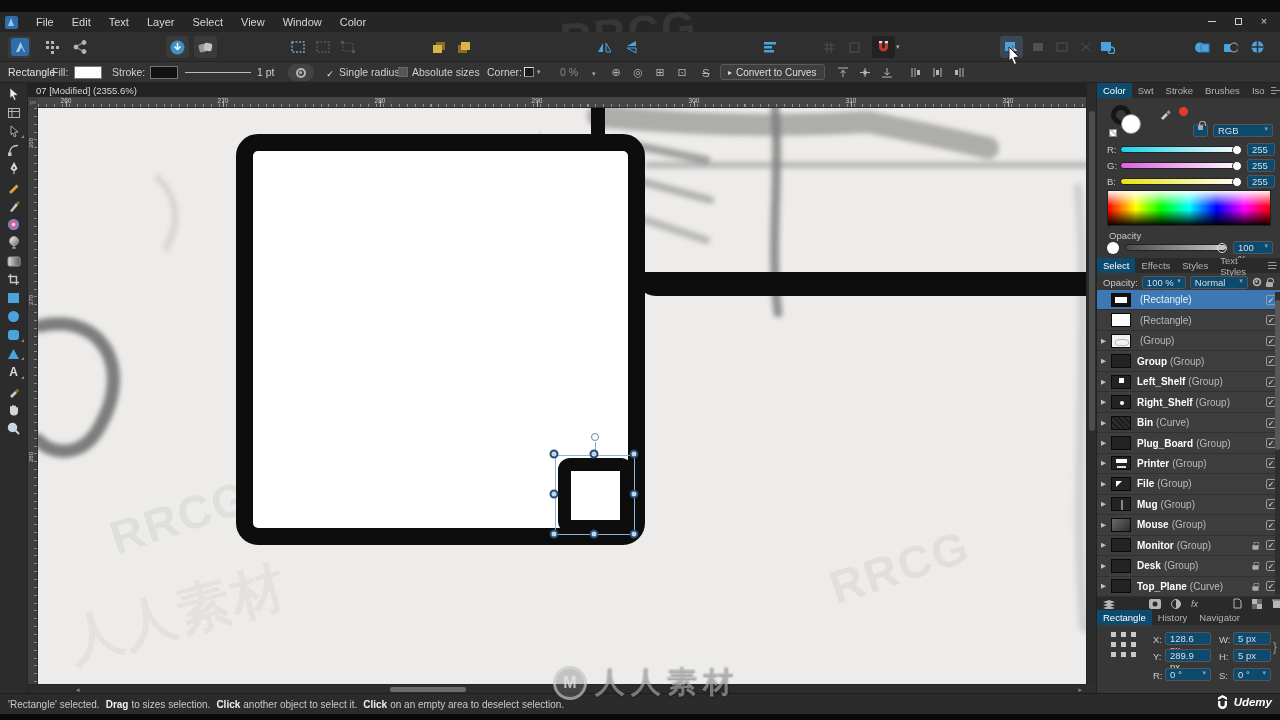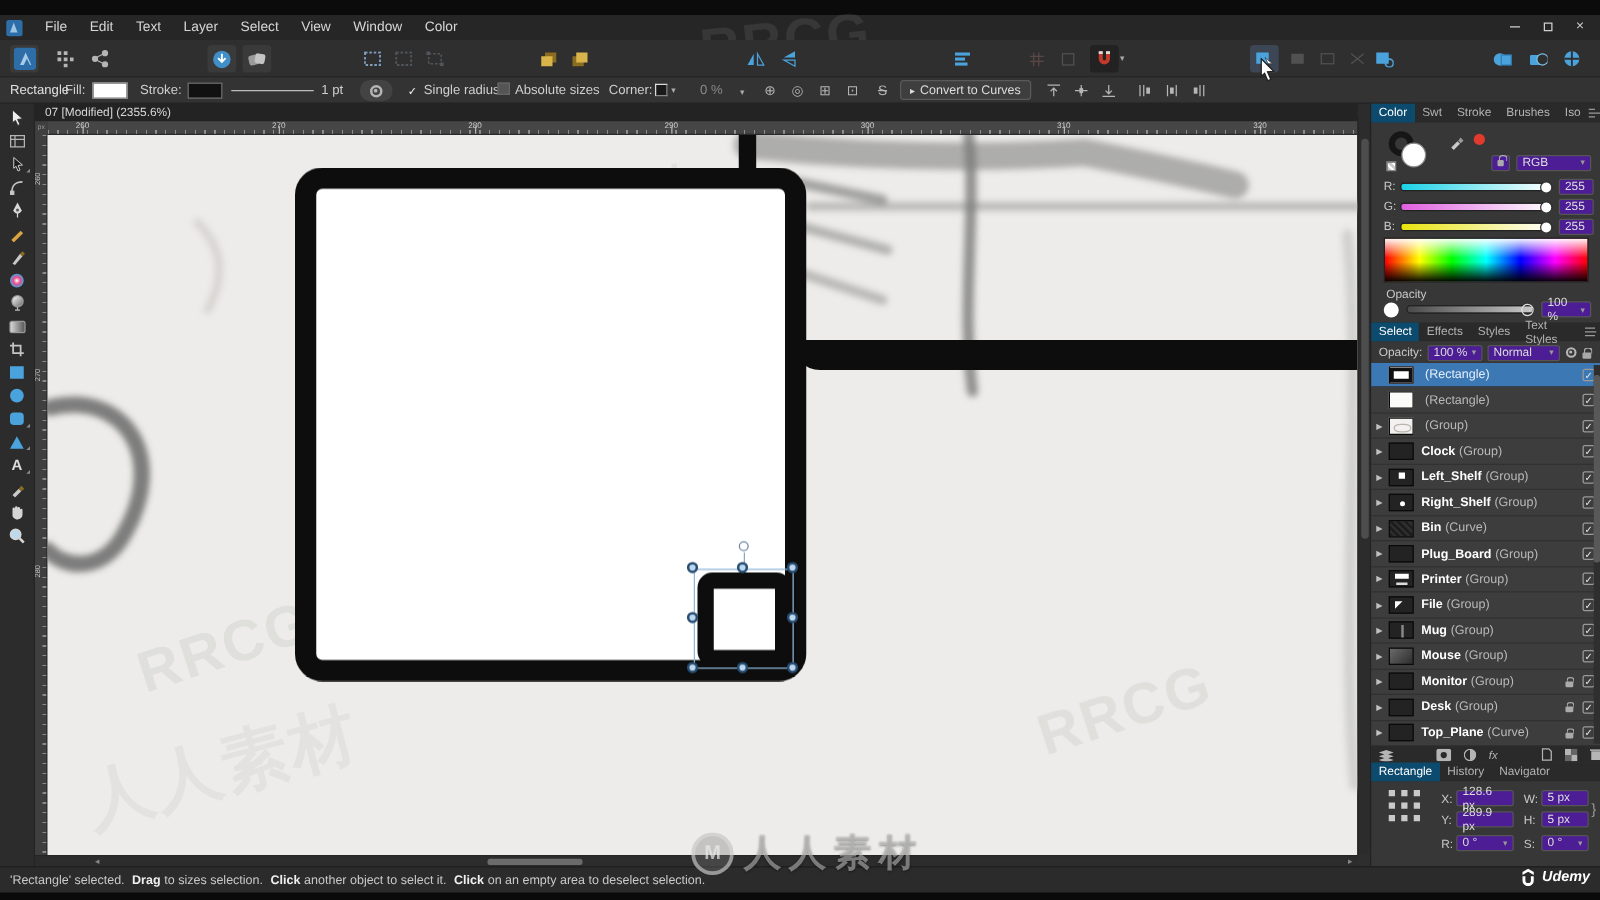--- a/index.html
+++ b/index.html
@@ -79,21 +79,21 @@
   #hthumb{position:absolute;left:362px;top:2px;width:76px;height:5px;background:#6b6b6b;border-radius:2px}
   .scr-ar{position:absolute;top:0;color:#888;font-size:7px;line-height:9px}
 
   
   #panels{left:1096px;top:83px;width:184px;height:610px;background:#373737;border-left:1px solid #222;font-size:10px}
   .ptabs{position:absolute;left:0;width:184px;height:15px;background:#2a2a2a;display:flex;align-items:center;color:#b3b3b3;font-size:9.5px}
   .ptab{padding:2px 6px;height:15px;display:flex;align-items:center}
   .ptab.active{background:#0c4a6e;color:#fff}
   .bars{margin-left:auto;margin-right:5px;width:9px;height:7px;border-top:1px solid #999;border-bottom:1px solid #999;position:relative}
   .bars:after{content:"";position:absolute;left:0;top:2px;width:9px;height:1px;background:#999}
-  .field{background:#4c1d95;border:1px solid #555;border-radius:2px;color:#ddd;display:flex;align-items:center;padding:0 4px;height:13px;font-size:9.5px}
+  .field{background:#0c4a6e;border:1px solid #555;border-radius:2px;color:#ddd;display:flex;padding:0 4px;height:13px;font-size:9.5px}
   .ddcaret{margin-left:auto;font-size:7px;color:#999}
 
   
   .slider-row{position:absolute;left:10px;width:168px;height:12px;display:flex;align-items:center}
   .slider-row .sl{width:13px;color:#c9c9c9;font-size:9.5px}
   .track{position:relative;height:7px;border-radius:4px;flex:1;border:1px solid #222}
   .thumb{position:absolute;right:-1px;top:-2px;width:10px;height:10px;border-radius:50%;background:#fff;border:1.5px solid #333}
   .val{width:28px;margin-left:5px}
   #spectrum{position:absolute;left:10px;top:107px;width:164px;height:36px;border:1px solid #222;
     background:linear-gradient(to bottom,rgba(255,255,255,.95),rgba(255,255,255,0) 45%,rgba(0,0,0,0) 55%,rgba(0,0,0,.95)),
@@ -722,21 +722,21 @@
         <div class="lrow">
             <span class="larrow">▶</span>
             <span class="lthumb th-g"></span>
             <span class="lname"></span>
             <span class="ltype">(Group)</span>
             <span class="lcheck">✓</span>
           </div>
         <div class="lrow">
             <span class="larrow">▶</span>
             <span class="lthumb th-dark"></span>
-            <span class="lname">Clock</span>
+            <span class="lname">Group</span>
             <span class="ltype">(Group)</span>
             <span class="lcheck">✓</span>
           </div>
         <div class="lrow">
             <span class="larrow">▶</span>
             <span class="lthumb th-dark th-ls"></span>
             <span class="lname">Left_Shelf</span>
             <span class="ltype">(Group)</span>
             <span class="lcheck">✓</span>
           </div>

